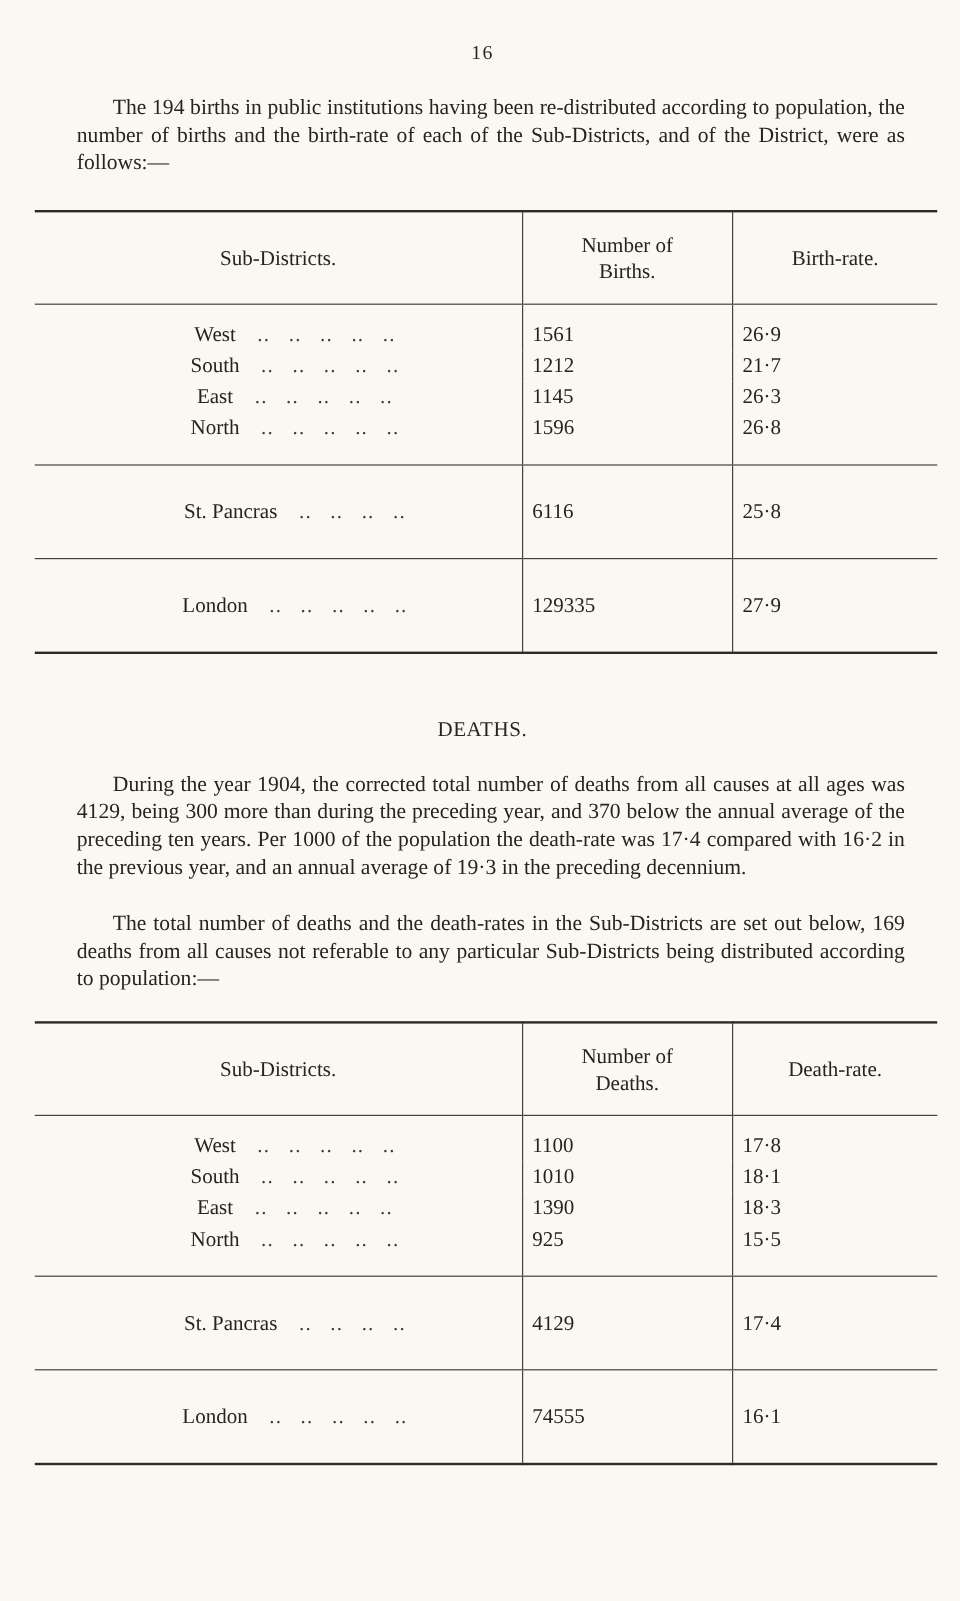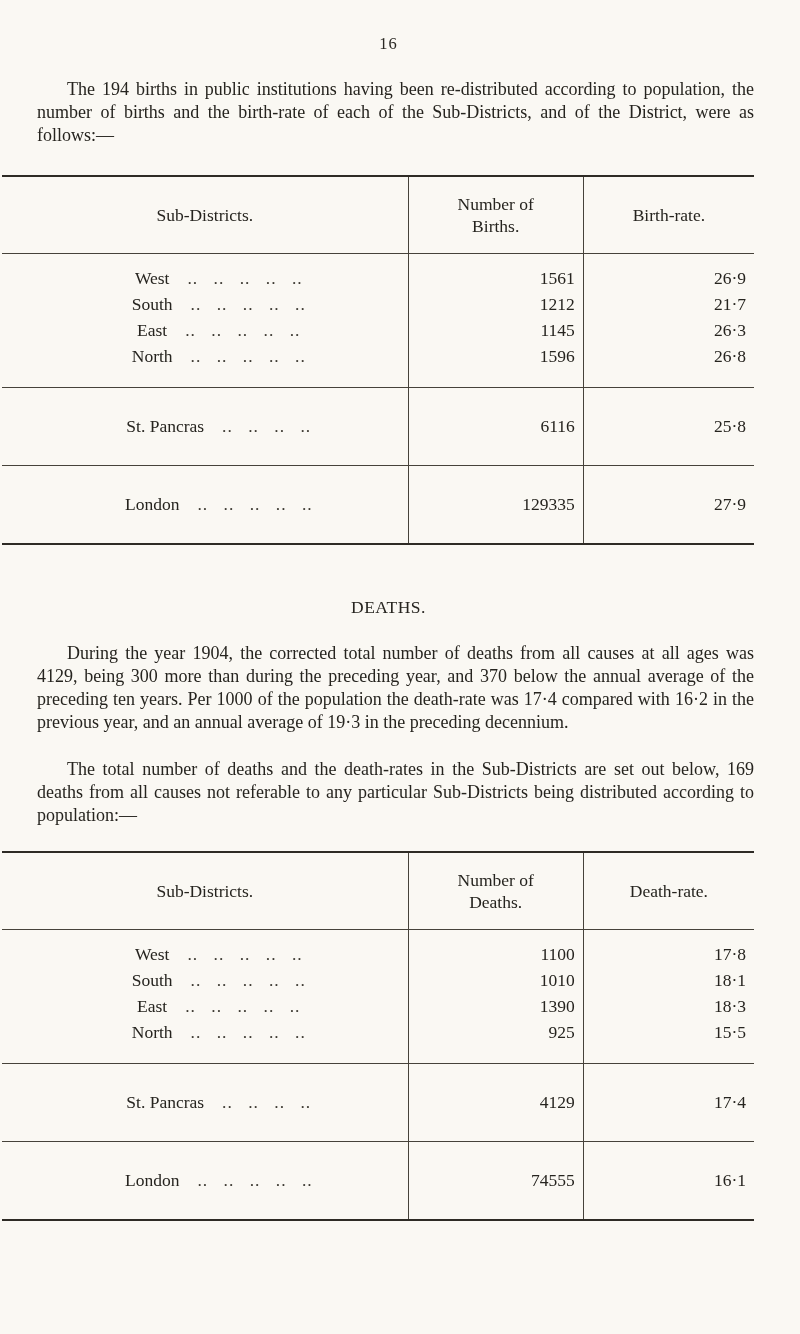--- a/index.html
+++ b/index.html
@@ -4,21 +4,21 @@
 <style>
   * { margin:0; padding:0; box-sizing:border-box; }
   html, body { width:800px; }
   body {
     height:1334px;
     background:#faf8f3;
     color:#26241f;
     font-family:"Liberation Serif","DejaVu Serif",serif;
     overflow:hidden;
   }
-  .page { width:800px; height:1234px; padding:34px 40px 0 17px; }
+  .page { width:800px; height:1234px; padding:34px 40px 0 44px; }
 
   .pageno {
     text-align:center;
     font-size:16.5px;
     letter-spacing:1px;
     color:#2a2823;
   }
 
   .para {
     margin:24px 6px 0 20px;
@@ -66,21 +66,21 @@
   .rpt th.c2, .rpt th.c3,
   .rpt td.c2, .rpt td.c3 { border-left:1px solid #46423a; }
 
   .rpt td {
     font-size:17.5px;
     line-height:21px;
     padding:2.5px 8px;
     vertical-align:middle;
   }
   .rpt td.c1 { text-align:center; padding-left:36px; }
-  .rpt td.c2, .rpt td.c3 { text-align:right; }
+  .rpt td.c2, .rpt td.c3 { text-align:left; }
 
   .rpt tbody.g-multi tr:first-child td { padding-top:14px; }
   .rpt tbody.g-multi tr:last-child td { padding-bottom:20px; }
   .rpt tbody.g-single td { padding-top:28px; padding-bottom:28px; }
 
   .ldr {
     margin-left:18px;
     word-spacing:10px;
     letter-spacing:1px;
     color:#3c3931;

